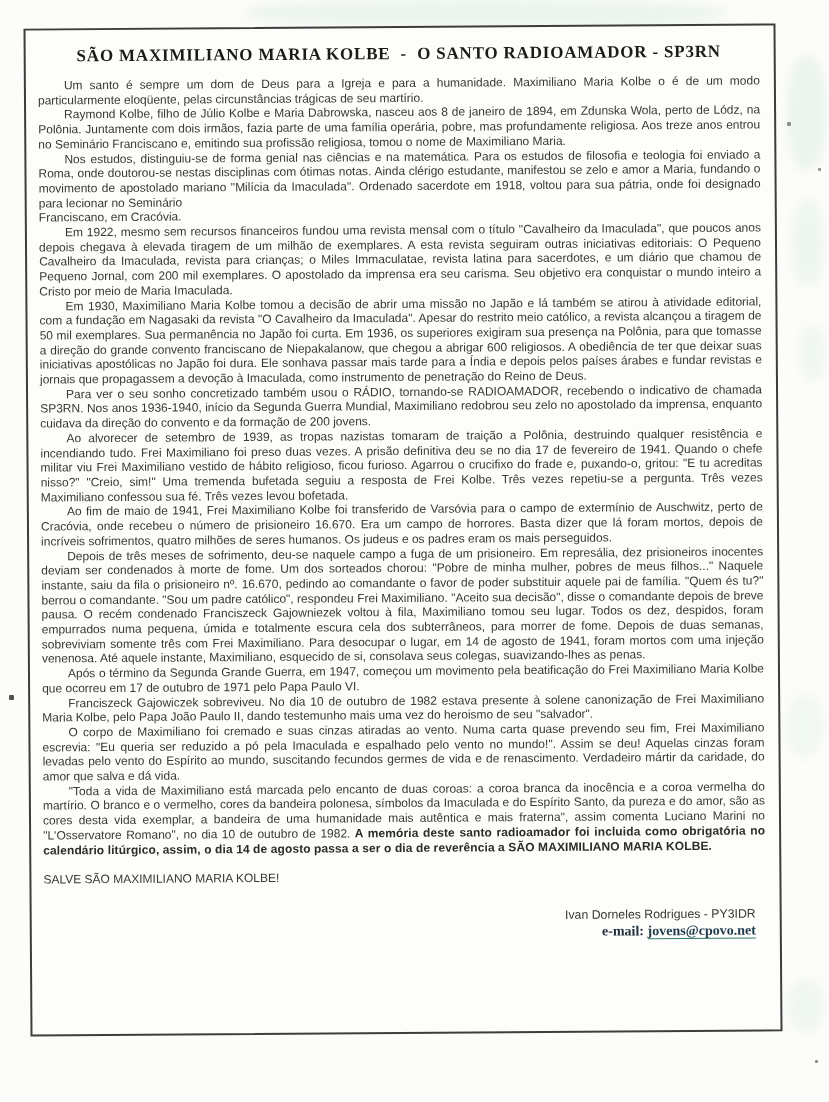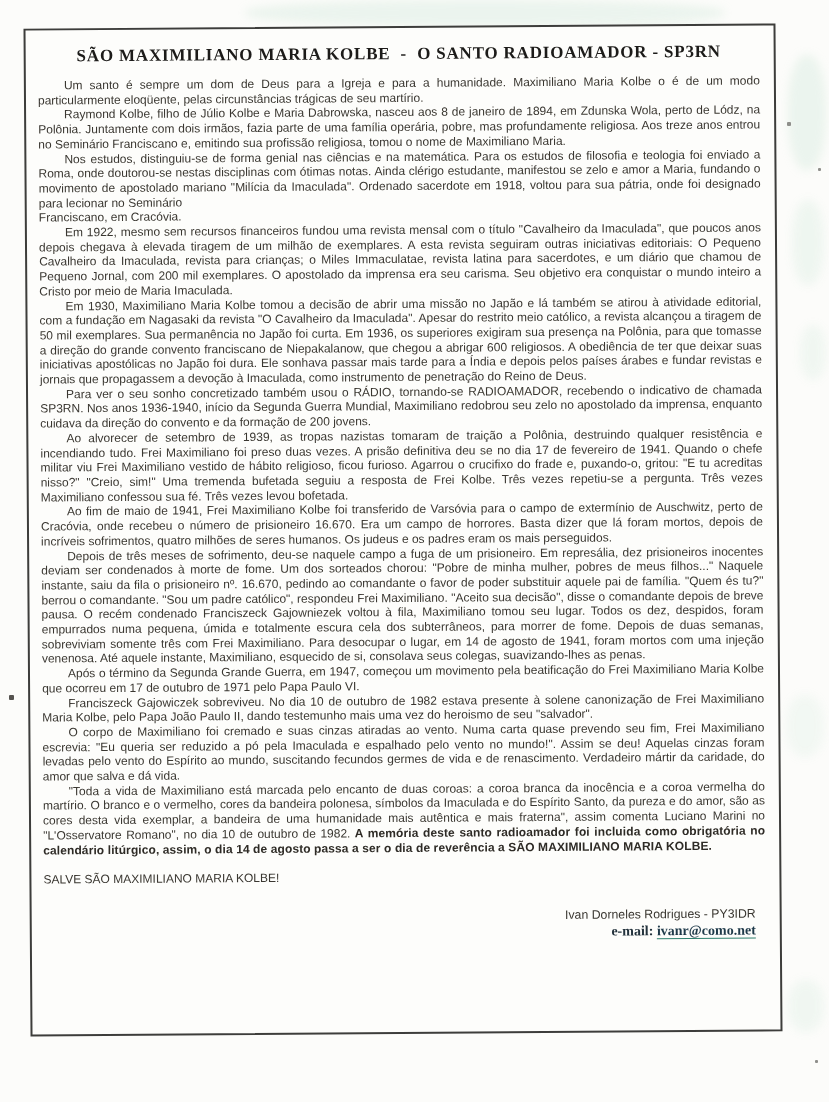--- a/index.html
+++ b/index.html
@@ -98,15 +98,15 @@
     <p>Depois de três meses de sofrimento, deu-se naquele campo a fuga de um prisioneiro. Em represália, dez prisioneiros inocentes deviam ser condenados à morte de fome. Um dos sorteados chorou: "Pobre de minha mulher, pobres de meus filhos..." Naquele instante, saiu da fila o prisioneiro nº. 16.670, pedindo ao comandante o favor de poder substituir aquele pai de família. "Quem és tu?" berrou o comandante. "Sou um padre católico", respondeu Frei Maximiliano. "Aceito sua decisão", disse o comandante depois de breve pausa. O recém condenado Franciszeck Gajowniezek voltou à fila, Maximiliano tomou seu lugar. Todos os dez, despidos, foram empurrados numa pequena, úmida e totalmente escura cela dos subterrâneos, para morrer de fome. Depois de duas semanas, sobreviviam somente três com Frei Maximiliano.  Para desocupar o lugar, em 14 de agosto de 1941, foram mortos com uma injeção venenosa. Até aquele instante, Maximiliano, esquecido de si, consolava seus colegas, suavizando-lhes as penas.</p>
     <p>Após o término da Segunda Grande Guerra, em 1947, começou um movimento pela beatificação do Frei Maximiliano Maria Kolbe que ocorreu em 17 de outubro de 1971 pelo Papa Paulo VI.</p>
     <p>Franciszeck Gajowiczek sobreviveu. No dia 10 de outubro de 1982 estava presente à solene canonização de Frei Maximiliano Maria Kolbe, pelo Papa João Paulo II, dando testemunho mais uma vez do heroismo de seu "salvador".</p>
     <p>O corpo de Maximiliano foi cremado e suas cinzas atiradas ao vento. Numa carta quase prevendo seu fim, Frei Maximiliano escrevia: "Eu queria ser reduzido a pó pela Imaculada e espalhado pelo vento no mundo!". Assim se deu! Aquelas cinzas foram levadas pelo vento do Espírito ao mundo, suscitando fecundos germes de vida e de renascimento. Verdadeiro mártir da caridade, do amor que salva e dá vida.</p>
     <p><span>"Toda a vida de Maximiliano está marcada pelo encanto de duas coroas: a coroa branca da inocência e a coroa vermelha do martírio. O branco e o vermelho, cores da bandeira polonesa, símbolos da Imaculada e do Espírito Santo, da pureza e do amor, são as cores desta vida exemplar, a bandeira de uma humanidade mais autêntica e mais fraterna", assim comenta Luciano Marini no "L'Osservatore Romano", no dia 10 de outubro de 1982. </span><b>A memória deste santo radioamador foi incluida como obrigatória no calendário litúrgico, assim, o dia 14 de agosto passa a ser o dia de reverência a SÃO MAXIMILIANO MARIA KOLBE.</b></p>
     <p class="closing">SALVE SÃO MAXIMILIANO MARIA KOLBE!</p>
   </div>
 
   <div class="signature">
     <div class="sig-name">Ivan Dorneles Rodrigues - PY3IDR</div>
-    <div class="sig-email"><span>e-mail: </span><a href="#">ivanr@como.net</a></div>
+    <div class="sig-email"><span>e-mail: </span><a href="#">jovens@cpovo.net</a></div>
   </div>
 </div>
 
 </body></html>

